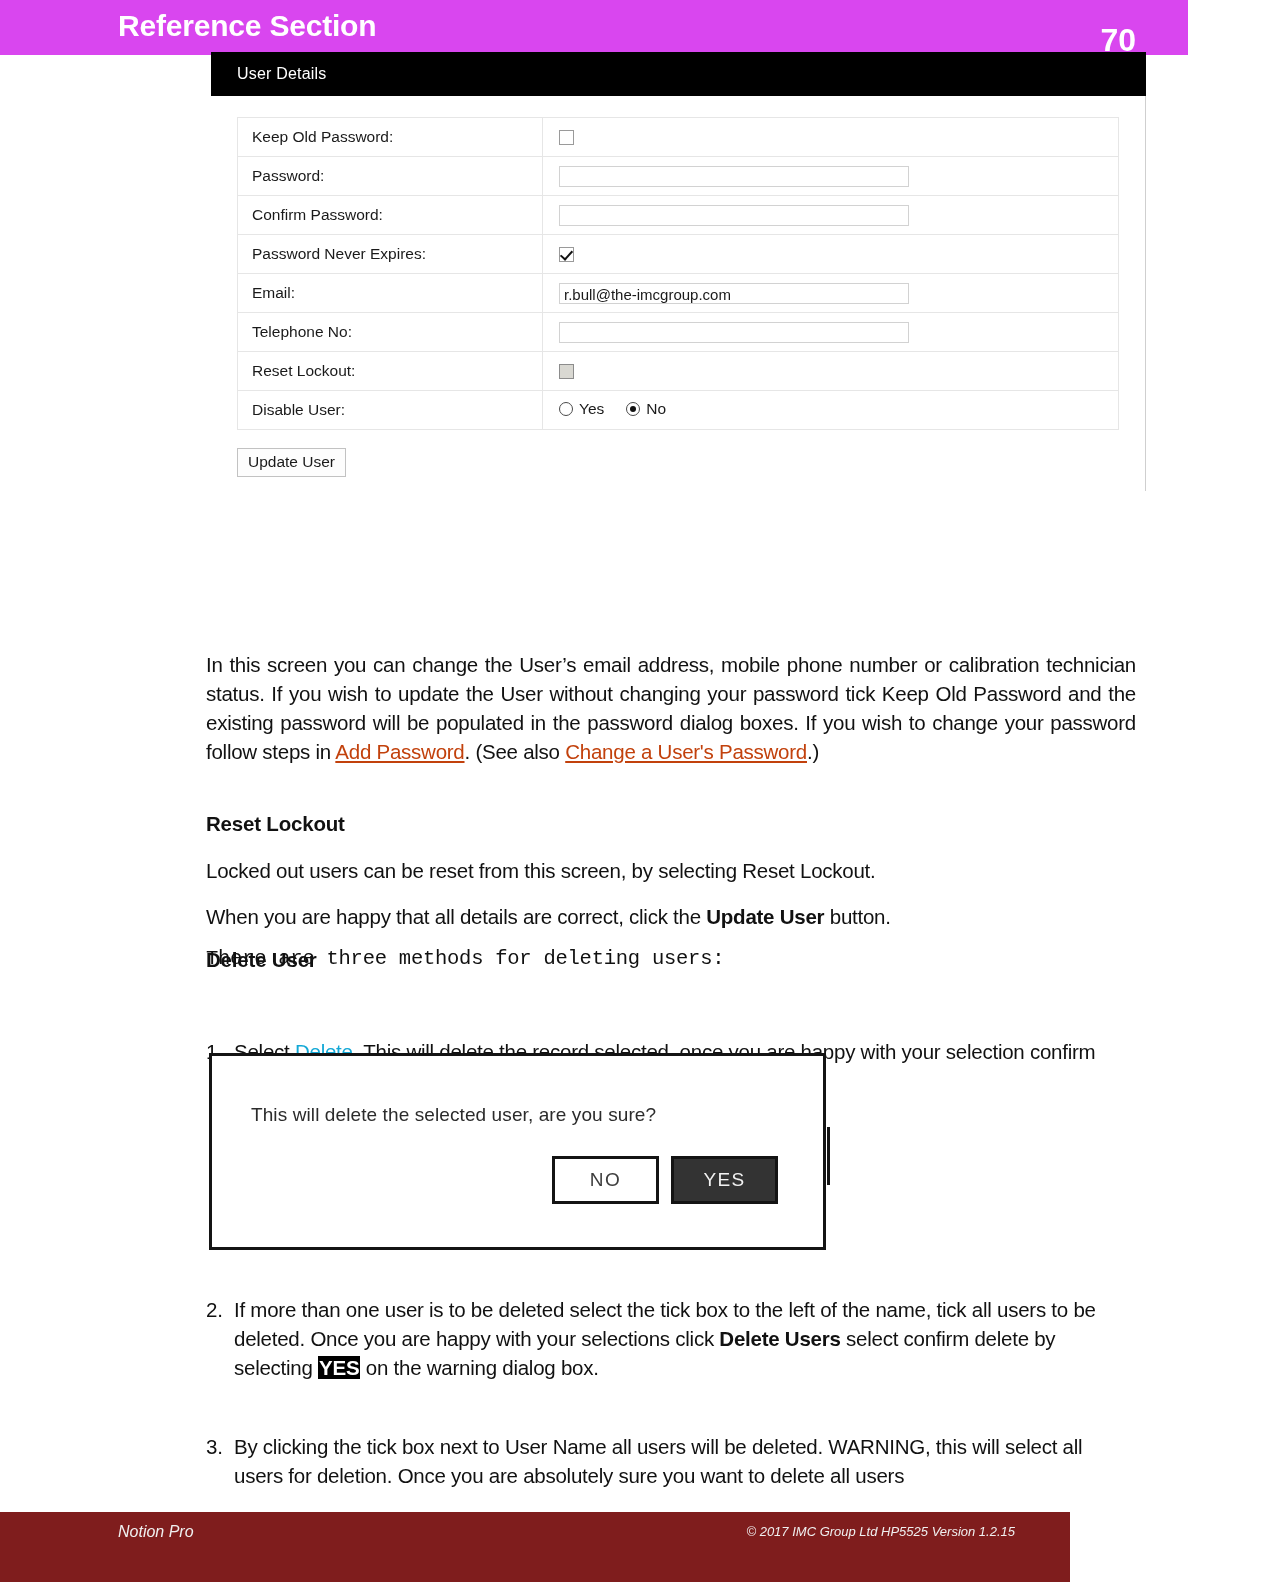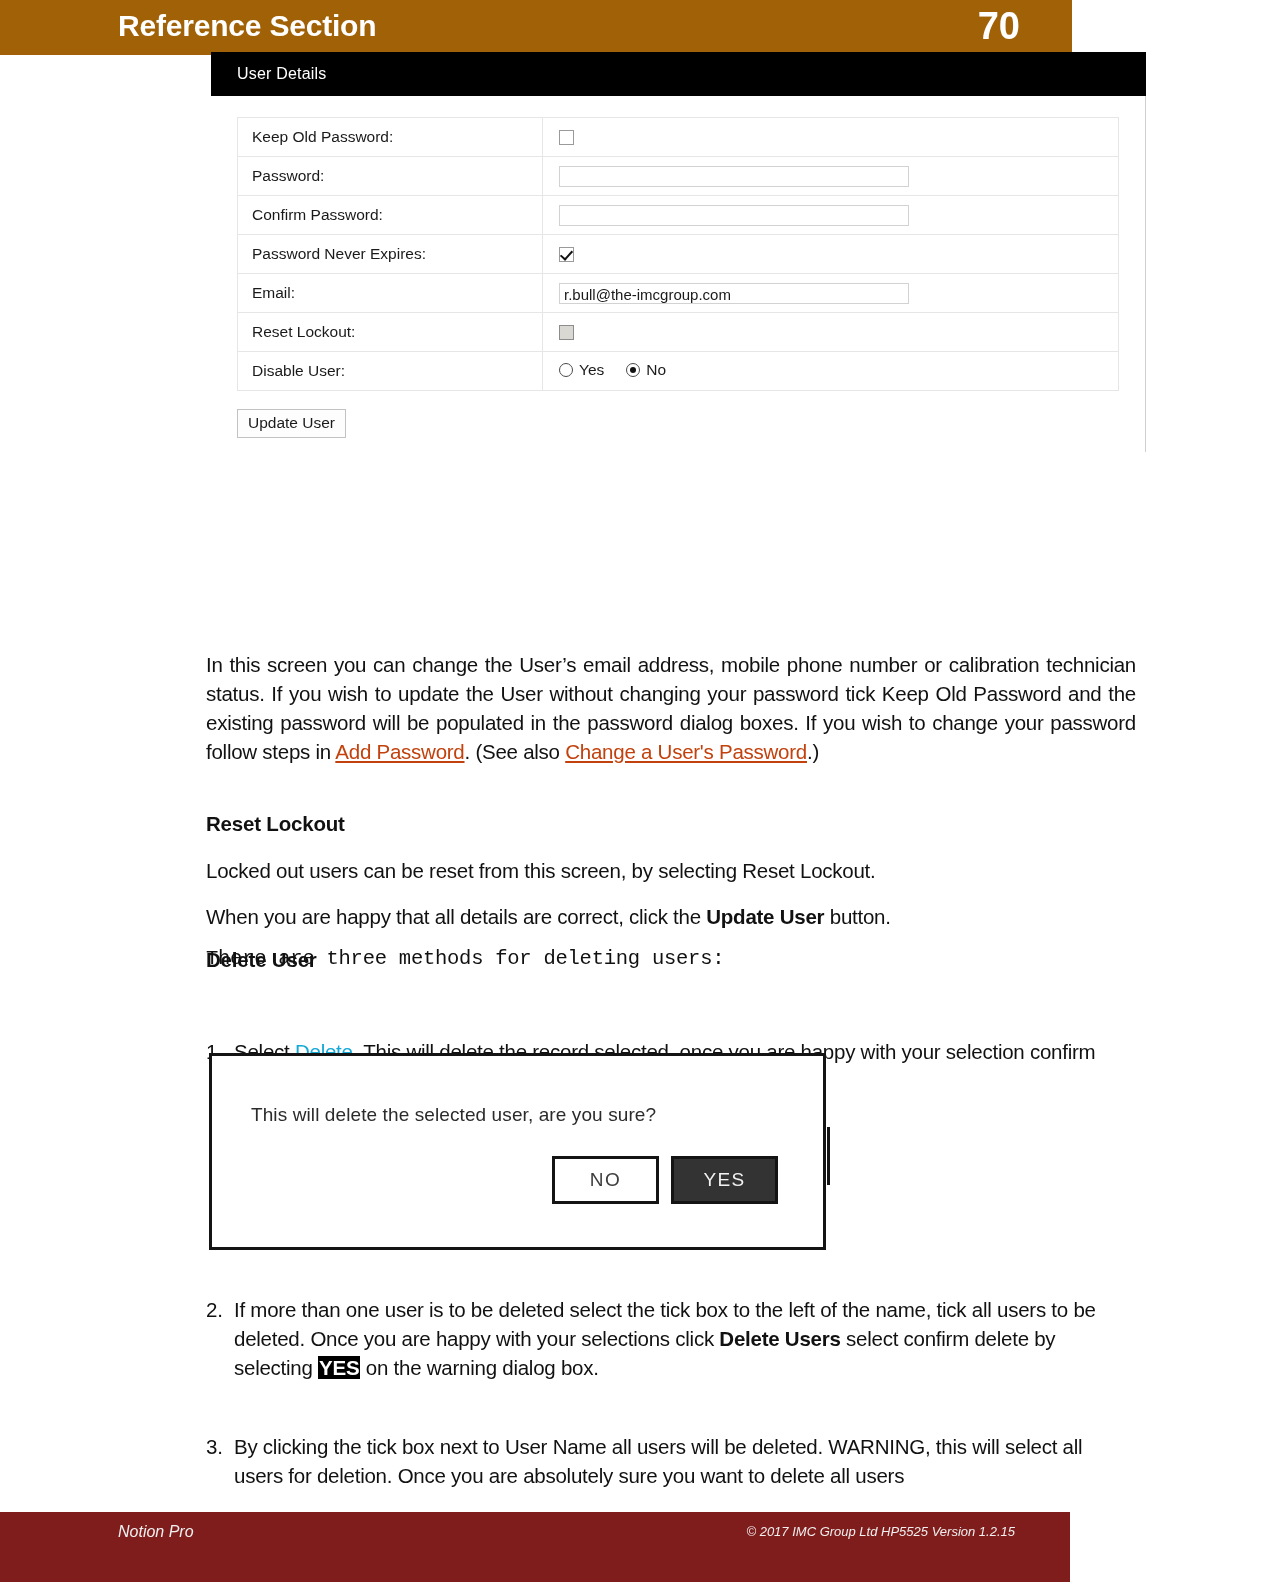--- a/index.html
+++ b/index.html
@@ -12,40 +12,40 @@
     background: #ffffff;
     font-family: "Liberation Sans", sans-serif;
     position: relative;
     overflow: hidden;
   }
 
   
   .page-header {
     position: absolute;
     left: 0; top: 0;
-    width: 1072px;
+    width: 1188px;
     height: 55px;
-    background: #a16207;
+    background: #d946ef;
     color: #ffffff;
   }
   .page-header .title {
     position: absolute;
     left: 118px;
     top: 2px;
     font-size: 30px;
     font-weight: bold;
     letter-spacing: -0.2px;
     line-height: 48px;
     color: #ffffff;
   }
   .page-header .page-num {
     position: absolute;
     right: 52px;
-    top: 2px;
-    font-size: 38px;
+    top: 16px;
+    font-size: 32px;
     font-weight: bold;
     line-height: 48px;
     color: #ffffff;
   }
 
   
   .screenshot {
     position: absolute;
     left: 211px;
     top: 52px;
@@ -352,20 +352,26 @@
       <tr>
         <td class="label-cell">Password Never Expires:</td>
         <td class="value-cell">
           <span class="fake-checkbox checked"></span>
         </td>
       </tr>
       <tr>
         <td class="label-cell">Email:</td>
         <td class="value-cell">
           <span class="fake-input">r.bull@the-imcgroup.com</span>
+        </td>
+      </tr>
+      <tr>
+        <td class="label-cell">Telephone No:</td>
+        <td class="value-cell">
+          <span class="fake-input"></span>
         </td>
       </tr>
       <tr>
         <td class="label-cell">Reset Lockout:</td>
         <td class="value-cell">
           <span class="fake-checkbox disabled"></span>
         </td>
       </tr>
       <tr>
         <td class="label-cell">Disable User:</td>

